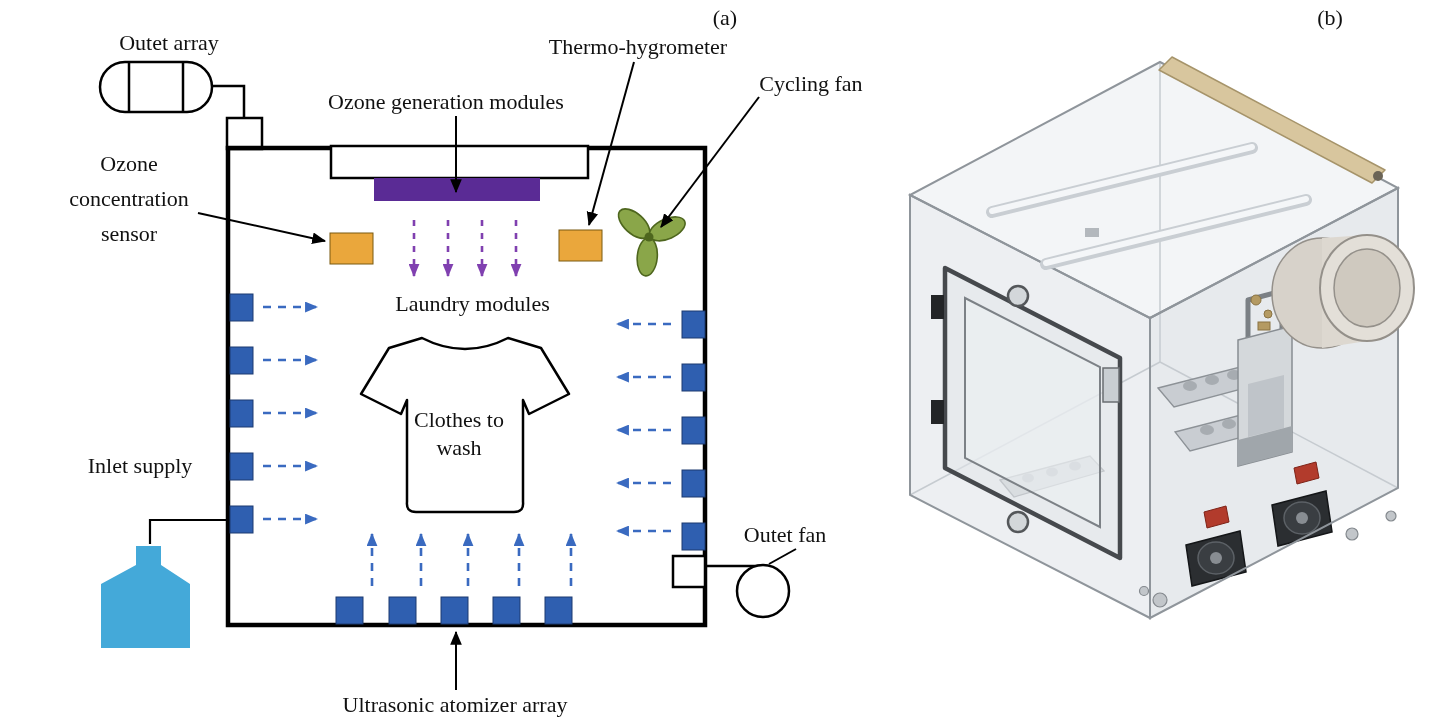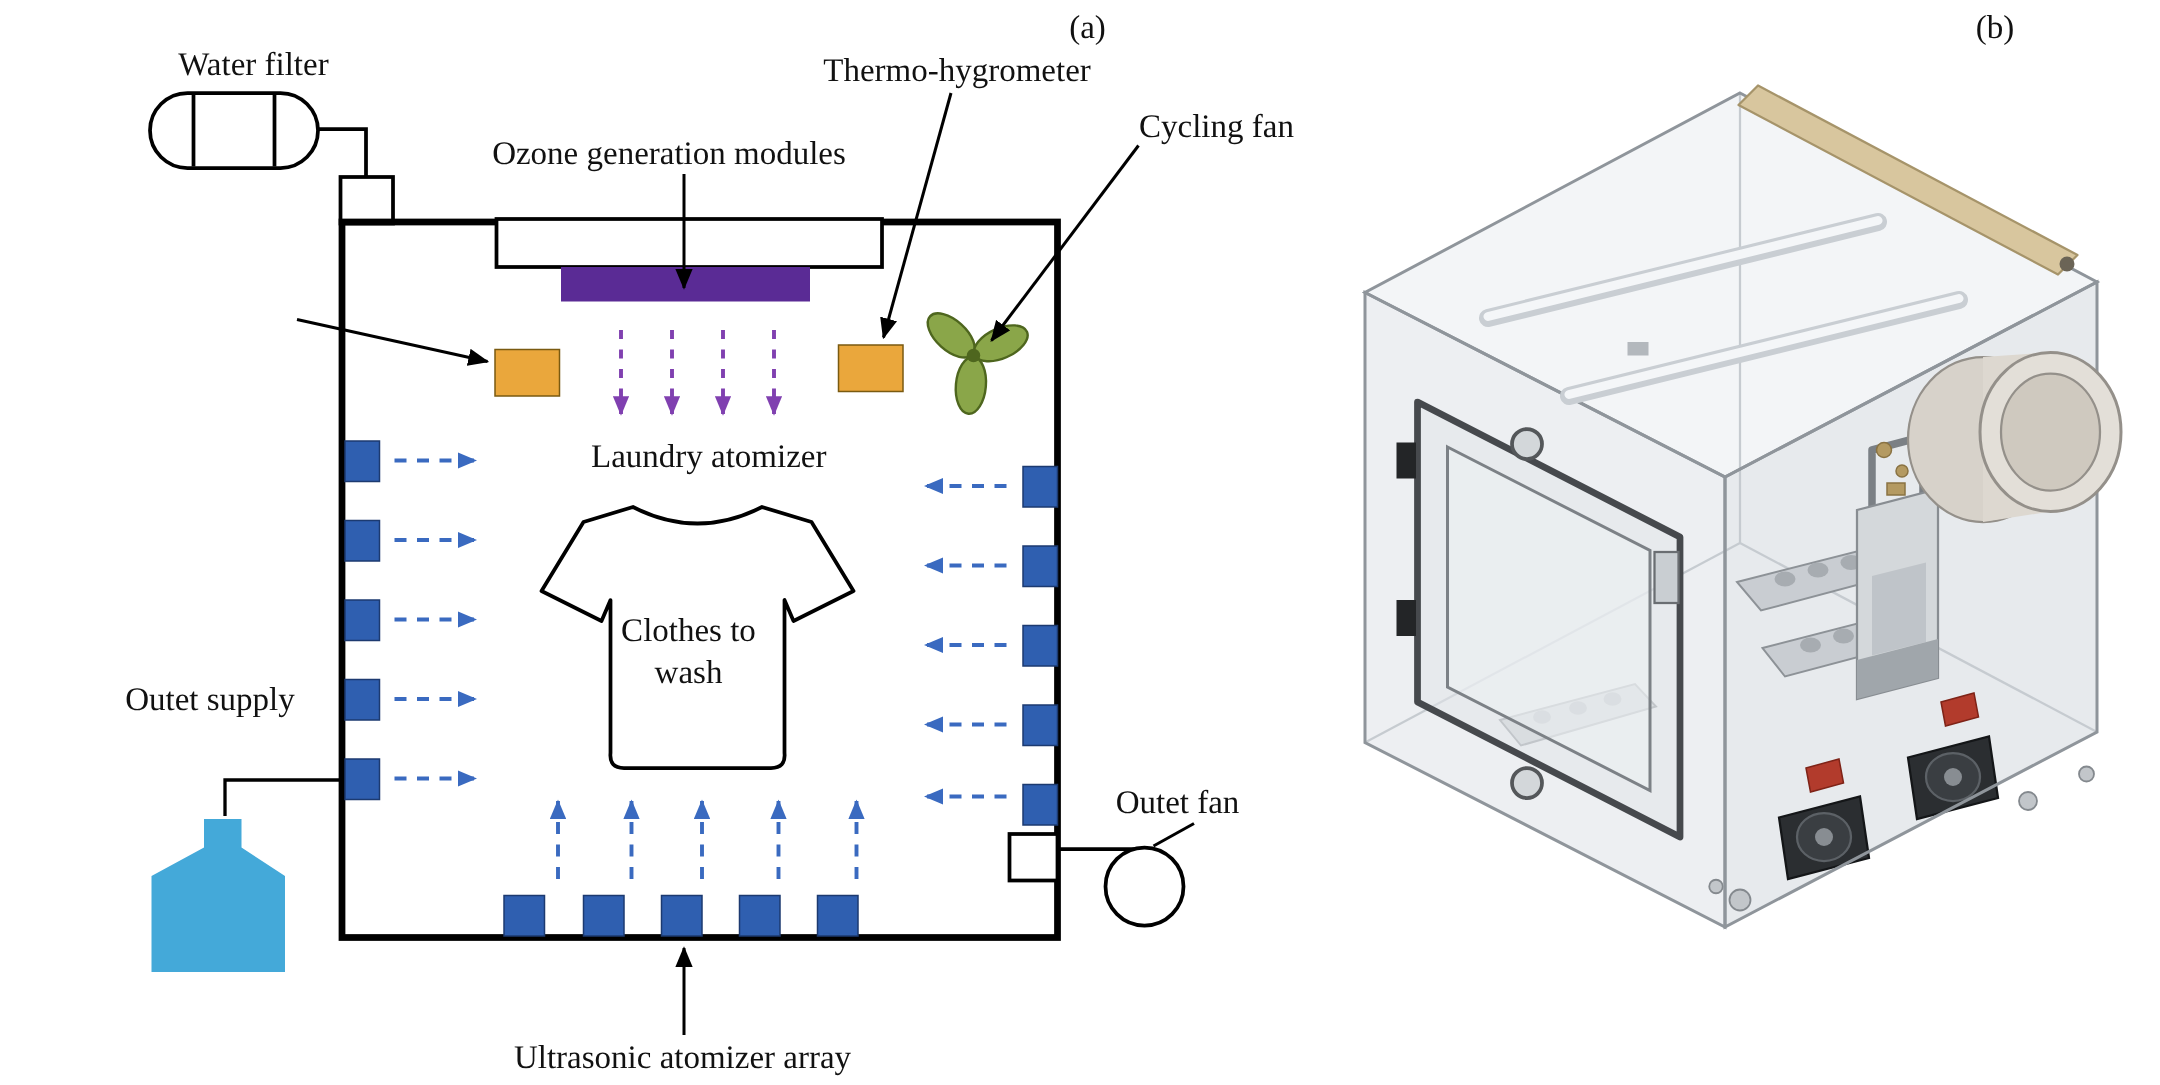--- a/index.html
+++ b/index.html
@@ -233,23 +233,24 @@
       <g>
         <polygon points="1172,57 1385,170 1372,183 1159,70" fill="#d8c69e" stroke="#a6946a" stroke-width="1.5" stroke-linejoin="round"></polygon>
         <circle cx="1378" cy="176" r="5" fill="#6b6456"></circle>
       </g>
     </g>
   </svg>
 
   <div class="label" style="left:700px;top:4px;width:50px">(a)</div>
   <div class="label" style="left:1305px;top:4px;width:50px">(b)</div>
 
-  <div class="label" style="left:89px;top:29px;width:160px">Water filter</div>
+  <div class="label" style="left:89px;top:29px;width:160px">Outet array</div>
   <div class="label" style="left:518px;top:33px;width:240px">Thermo-hygrometer</div>
   <div class="label" style="left:296px;top:88px;width:300px">Ozone generation modules</div>
   <div class="label" style="left:741px;top:70px;width:140px">Cycling fan</div>
-  <div class="label" style="left:360px;top:290px;width:225px">Laundry atomizer</div>
+  <div class="label small-lh" style="left:54px;top:146px;width:150px">Ozone concentration sensor</div>
+  <div class="label" style="left:360px;top:290px;width:225px">Laundry modules</div>
   <div class="label" style="left:407px;top:406px;width:104px">Clothes to wash</div>
-  <div class="label" style="left:60px;top:452px;width:160px">Outet supply</div>
+  <div class="label" style="left:60px;top:452px;width:160px">Inlet supply</div>
   <div class="label" style="left:730px;top:521px;width:110px">Outet fan</div>
   <div class="label" style="left:305px;top:691px;width:300px">Ultrasonic atomizer array</div>
 
 </div>
 
 </body></html>

